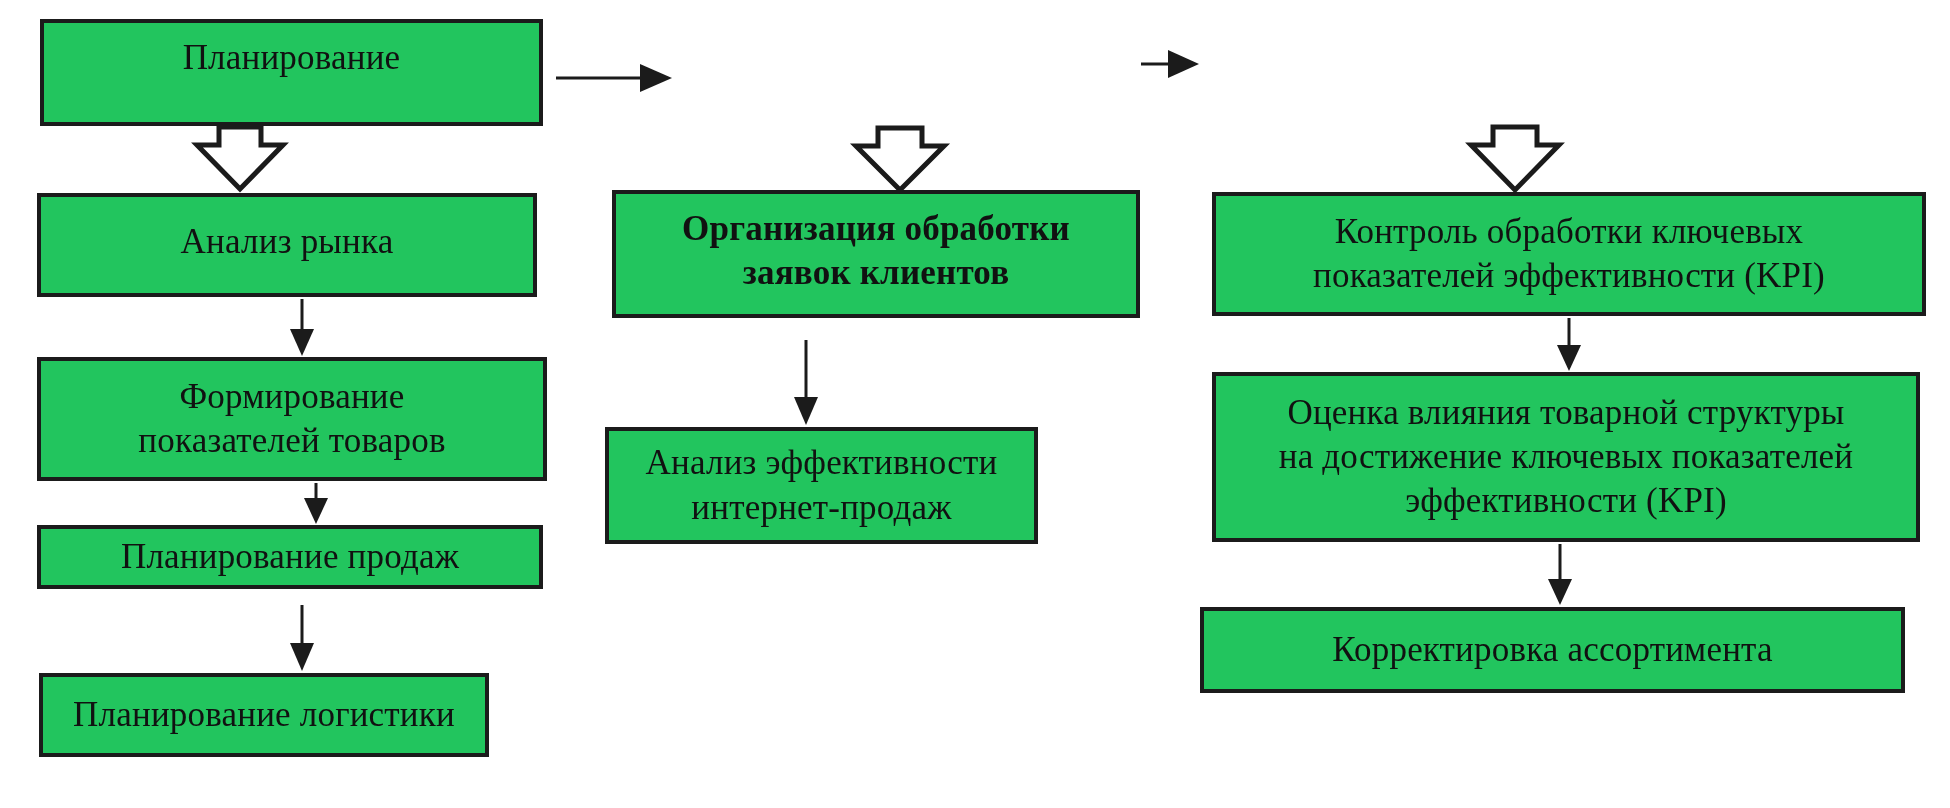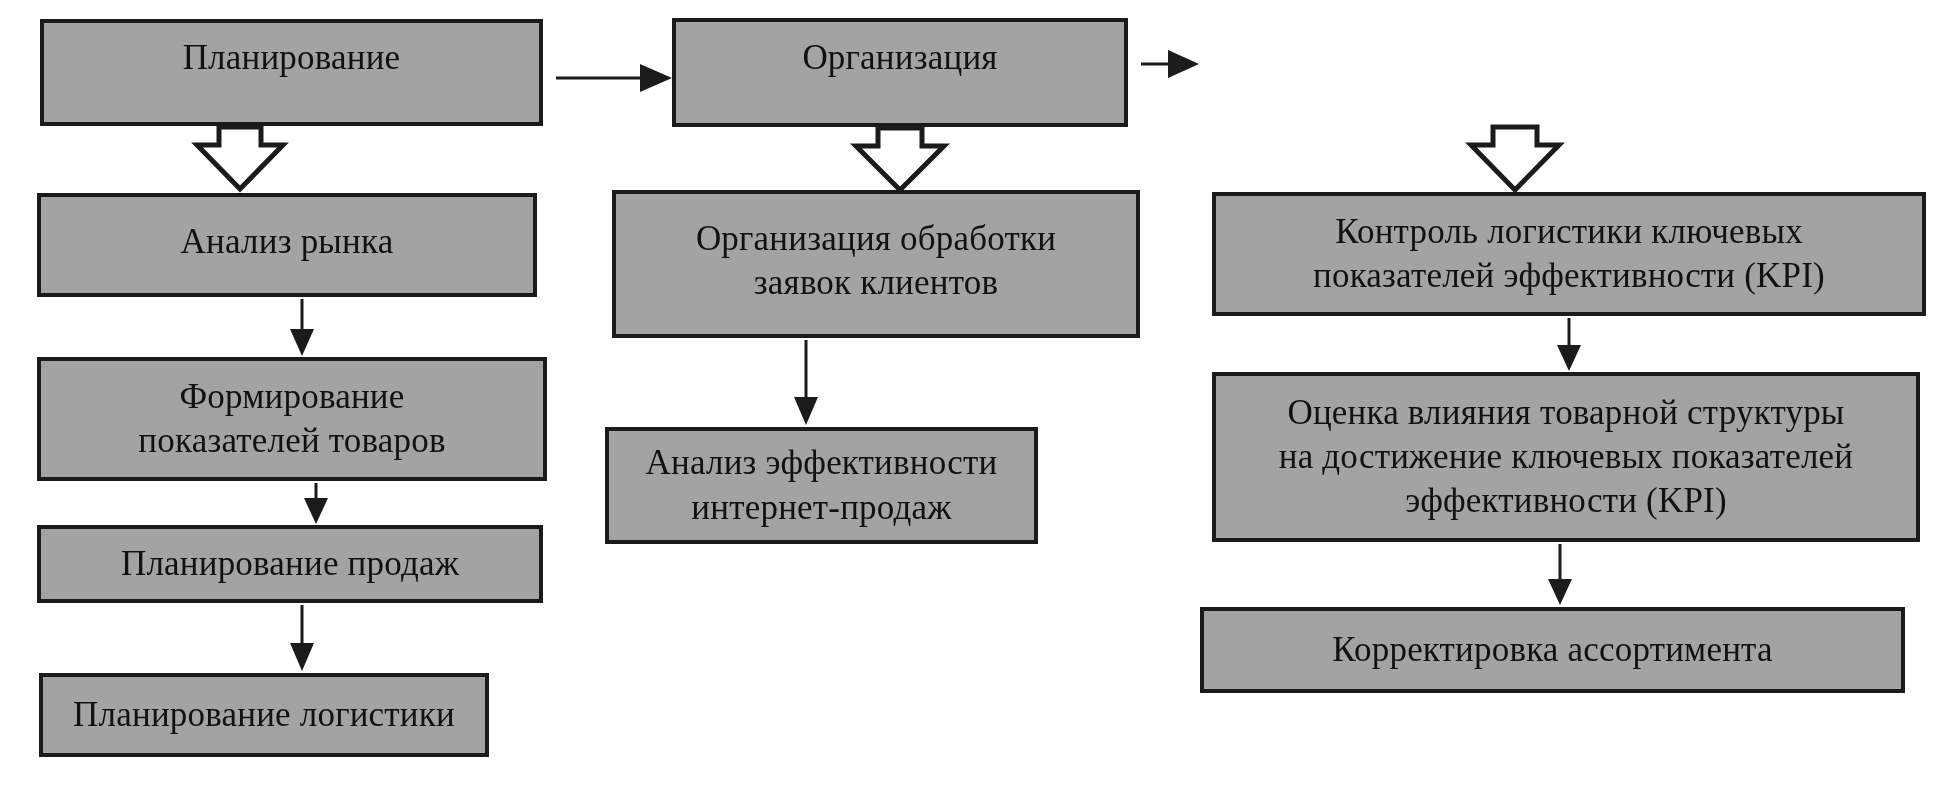--- a/index.html
+++ b/index.html
@@ -13,21 +13,21 @@
     height: 808px;
     background: #ffffff;
     font-family: "Liberation Serif", "DejaVu Serif", serif;
     color: #111111;
     overflow: hidden;
   }
   .node {
     position: absolute;
     box-sizing: border-box;
     border: 4px solid #1b1b1b;
-    background: #a3a3a3;
+    background: #22c55e;
     display: flex;
     align-items: center;
     justify-content: center;
     text-align: center;
     font-size: 35px;
     line-height: 1.26;
     white-space: pre-line;
     letter-spacing: 0.2px;
   }
   .header {
@@ -59,34 +59,33 @@
 
 <div id="canvas">
 
   <div class="node header" style="left:40px; top:19px; width:503px; height:107px;">Планирование</div>
 
   <div class="node" style="left:37px; top:193px; width:500px; height:104px; padding-bottom:6px;">Анализ рынка</div>
 
   <div class="node" style="left:37px; top:357px; width:510px; height:124px;">Формирование
 показателей товаров</div>
 
-  <div class="node" style="left:37px; top:525px; width:506px; height:78px;">Планирование продаж</div>
+  <div class="node" style="left:37px; top:525px; width:506px; height:64px;">Планирование продаж</div>
 
   <div class="node" style="left:39px; top:673px; width:450px; height:84px;">Планирование логистики</div>
 
-  <div class="node header" style="left:672px; top:18px; width:456px; height:109px;">Организация</div>
 
-  <div class="node" style="left:612px; top:190px; width:528px; height:148px; padding-bottom:6px;">Организация обработки
+  <div class="node" style="left:612px; top:190px; width:528px; height:128px; padding-bottom:6px;font-weight:bold;">Организация обработки
 заявок клиентов</div>
 
   <div class="node" style="left:605px; top:427px; width:433px; height:117px;">Анализ эффективности
 интернет-продаж</div>
 
 
-  <div class="node" style="left:1212px; top:192px; width:714px; height:124px;">Контроль логистики ключевых
+  <div class="node" style="left:1212px; top:192px; width:714px; height:124px;">Контроль обработки ключевых
 показателей эффективности (KPI)</div>
 
   <div class="node" style="left:1212px; top:372px; width:708px; height:170px;">Оценка влияния товарной структуры
 на достижение ключевых показателей
 эффективности (KPI)</div>
 
   <div class="node" style="left:1200px; top:607px; width:705px; height:86px;">Корректировка ассортимента</div>
 
   <svg class="arrows" width="1950" height="808" viewBox="0 0 1950 808">
 

